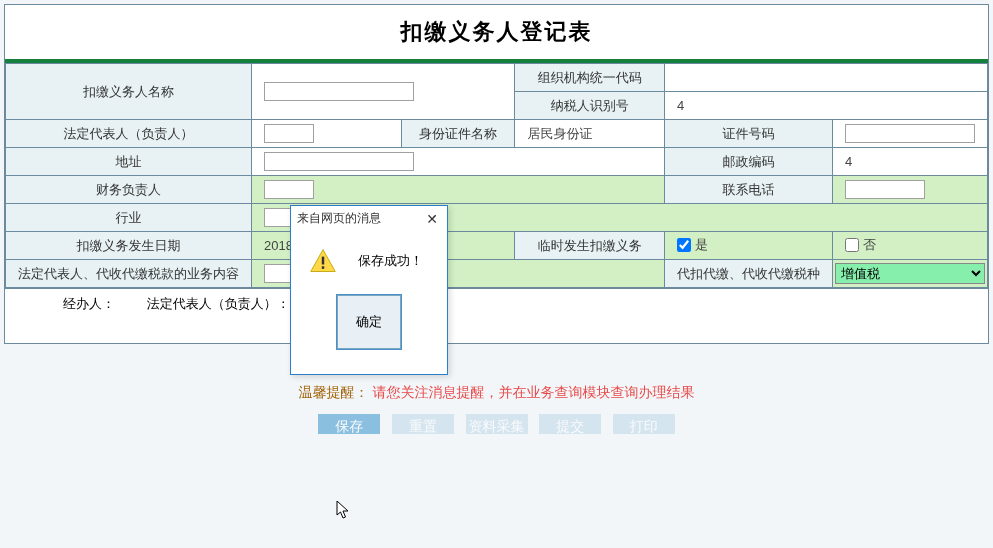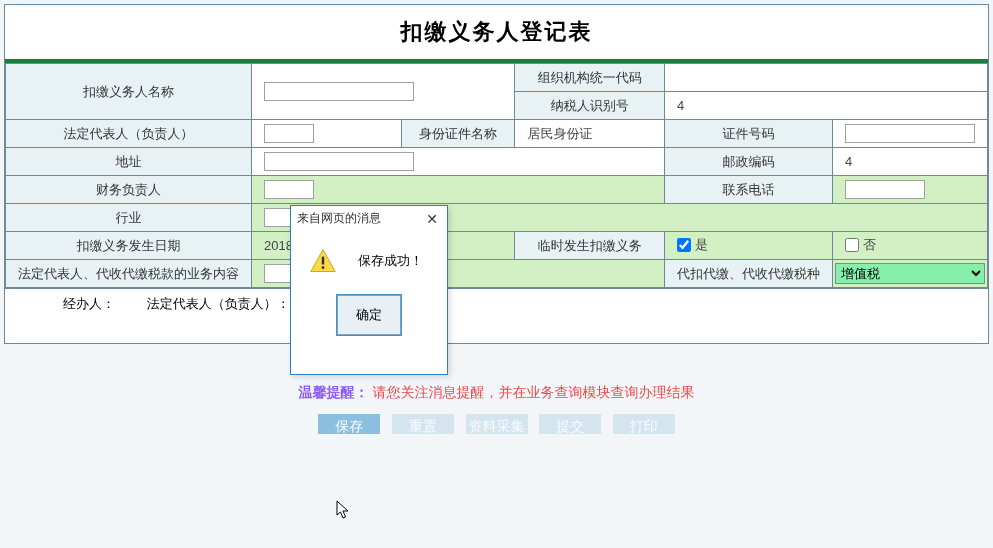--- a/index.html
+++ b/index.html
@@ -67,21 +67,21 @@
       border-top: 1px solid #6c8a9e;
     }
     .sig-row1 { margin-bottom: 18px; }
     .sig-row2 { padding-left: 48px; }
     .sig-row2 span { margin-right: 28px; }
     .reminder {
       text-align: center;
       margin-top: 40px;
       font-size: 14px;
     }
-    .reminder .lbl { color: #8b5cf6; font-weight: bold; }
+    .reminder .lbl { color: #a16207; font-weight: normal; }
     .reminder .msg { color: #e84a4a; }
     .btn-row {
       text-align: center;
       margin-top: 12px;
     }
     .btn {
       display: inline-block;
       width: 62px;
       height: 20px;
       line-height: 24px;
@@ -144,21 +144,21 @@
       height: 28px;
       flex-shrink: 0;
     }
     .dialog-foot {
       text-align: center;
       padding-bottom: 12px;
     }
     .dialog-btn {
       border: 1px solid #7aa6c2;
       background: #e8f0f6;
-      padding: 10px 18px;
+      padding: 17px 18px;
       font-size: 13px;
       cursor: pointer;
       outline: 1px solid #4a90c8;
     }
     .cursor {
       position: absolute;
       left: 336px;
       top: 500px;
       width: 16px;
       height: 22px;

